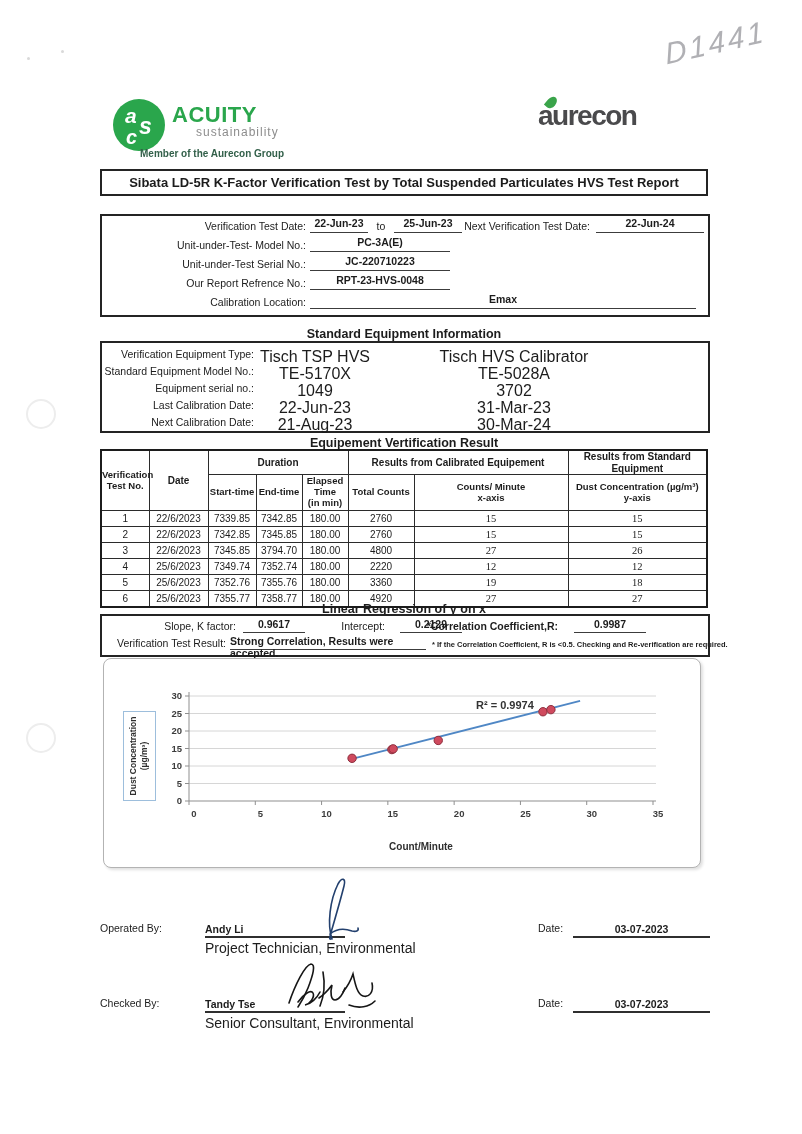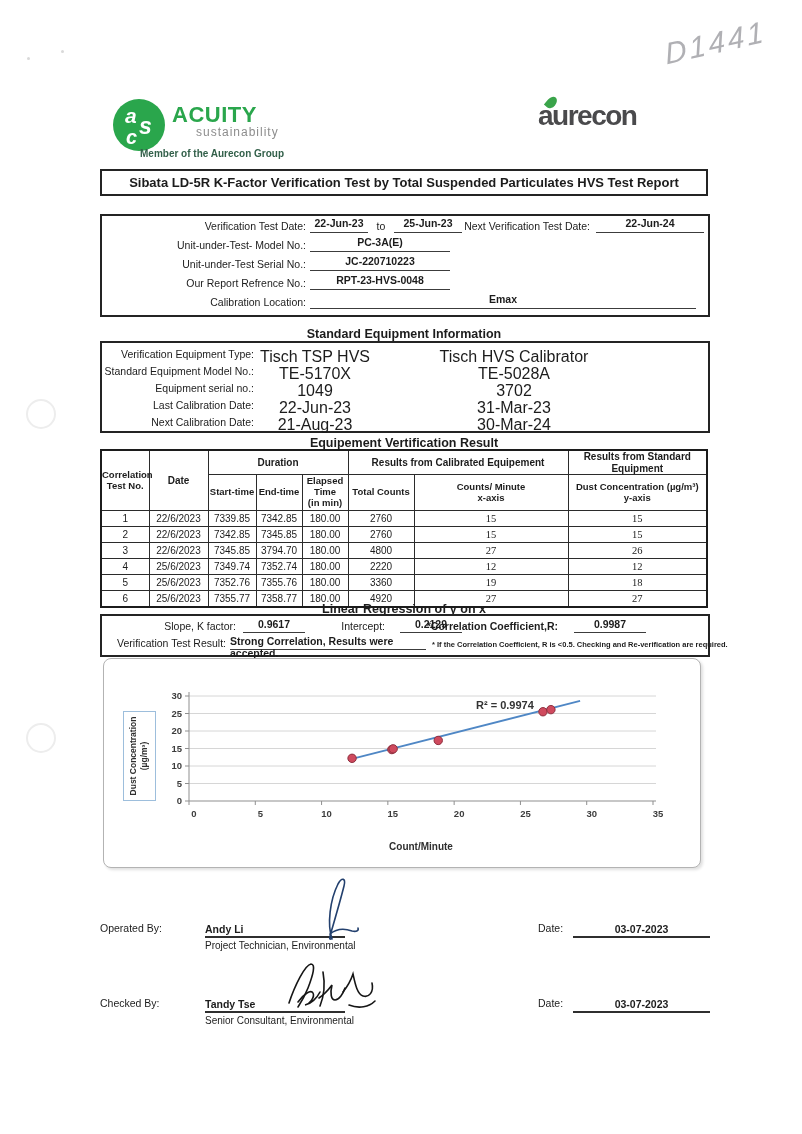--- a/index.html
+++ b/index.html
@@ -55,21 +55,21 @@
   .ylabel-inner{position:absolute;left:-28px;top:29px;width:86px;height:30px;transform:rotate(-90deg);
                 display:flex;align-items:center;justify-content:center;text-align:center;
                 font-size:8.5px;font-weight:bold;color:#2f2f2f;line-height:1.25;}
   .tick{font:700 9.5px "Liberation Sans",sans-serif;fill:#3c3c3c;}
   .r2{font:700 11px "Liberation Sans",sans-serif;fill:#333;}
 
   
   .sig-label{position:absolute;font-size:10.5px;}
   .name-line{position:absolute;width:140px;border-bottom:2px solid #2f2f2f;height:34px;}
   .name-txt{position:absolute;left:0;bottom:1px;font-size:10.5px;font-weight:bold;white-space:nowrap;}
-  .role-txt{position:absolute;font-size:10px;white-space:nowrap;}
+  .role-txt{position:absolute;font-size:14px;white-space:nowrap;}
   .date-line{position:absolute;width:137px;border-bottom:2px solid #2f2f2f;height:28px;}
   .date-txt{position:absolute;left:0;bottom:1px;width:100%;text-align:center;font-size:10.5px;font-weight:bold;}
 </style>
 </head>
 <body>
 
 <div class="page">
 
   <div class="hole" style="top:399px;"></div>
   <div class="hole" style="top:723px;"></div>
@@ -145,21 +145,21 @@
         <col style="width:48px">
         <col style="width:46px">
       <col style="width:46px">
         <col style="width:66px">
         <col style="width:154px">
         <col style="width:139px">
     </colgroup>
     <thead>
       <tr class="h1r">
         <th rowspan="2">
-          <div>Correlation</div>
+          <div>Verification</div>
             <div>Test No.</div>
         </th>
         <th rowspan="2" class="sp">Date</th>
         <th colspan="3" class="sp">Duration</th>
         <th colspan="2" class="sp">Results from Calibrated Equipement</th>
         <th class="sp">Results from Standard Equipment</th>
       </tr>
       <tr class="h2r">
         <th>Start-time</th>
         <th>End-time</th>

